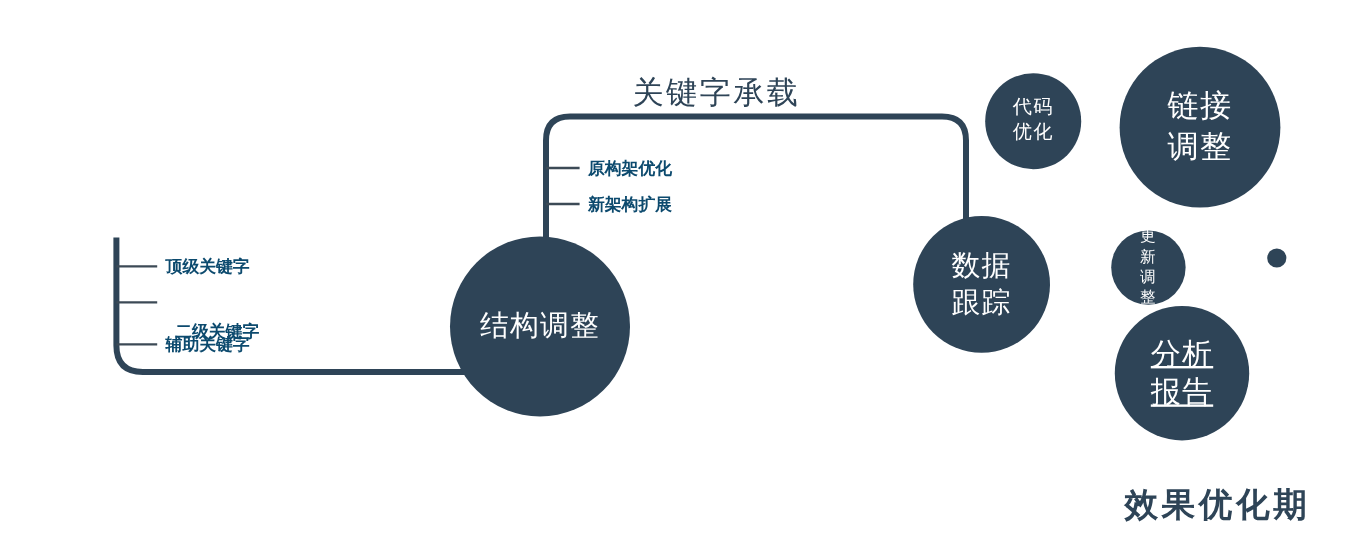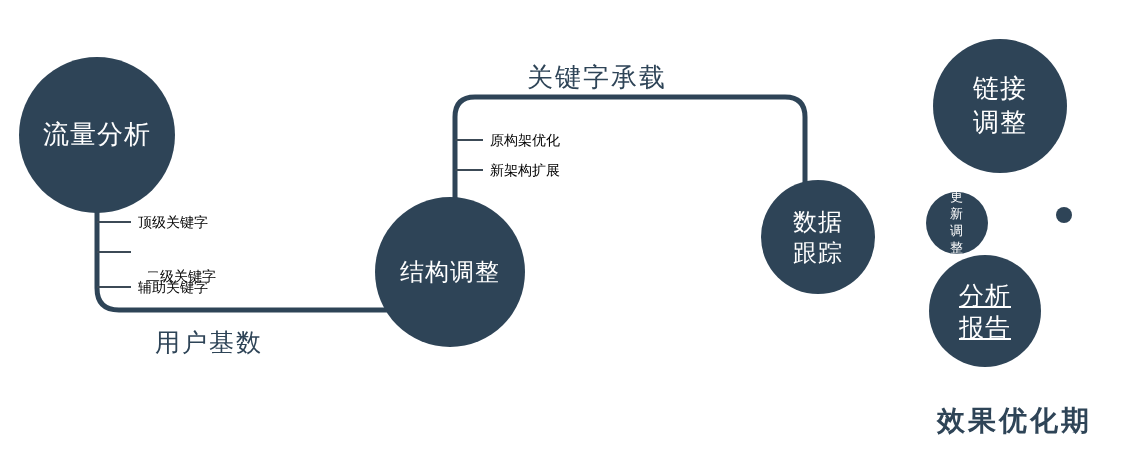--- a/index.html
+++ b/index.html
@@ -40,23 +40,24 @@
   .wrap2 { width: 2.15em; } 
   .edge-label {
     position: absolute;
     color: #2e4457;
     font-weight: 400;
     letter-spacing: 2px;
     white-space: nowrap;
   }
   .branch-label {
     position: absolute;
-    color: #000000;
+    color: #0c4a6e;
     font-size: 14px;
     white-space: nowrap;
+    font-weight: bold;
   }
   .footer-label {
     position: absolute;
     color: #2e4457;
     font-size: 28px;
     font-weight: 600;
     letter-spacing: 3px;
     white-space: nowrap;
     margin-left: 46px;
   }
@@ -73,50 +74,49 @@
     <path d="M 455 208 L 455 117 Q 455 97 475 97 L 785 97 Q 805 97 805 117 L 805 192" fill="none" stroke="#2e4457" stroke-width="5"></path>
 
     <line x1="97" y1="222" x2="131" y2="222" stroke="#3c4a56" stroke-width="2"></line>
     <line x1="97" y1="252" x2="131" y2="252" stroke="#3c4a56" stroke-width="2"></line>
     <line x1="97" y1="287" x2="131" y2="287" stroke="#3c4a56" stroke-width="2"></line>
 
     <line x1="455" y1="140" x2="483" y2="140" stroke="#3c4a56" stroke-width="2"></line>
     <line x1="455" y1="170" x2="483" y2="170" stroke="#3c4a56" stroke-width="2"></line>
   </svg>
 
-  <div class="node" style="left:19px; top:57px; width:156px; height:156px; font-size:26px;">
-    <span class="lbl">流量分析</span>
-  </div>
 
   <div class="node" style="left:375px; top:197px; width:150px; height:150px; font-size:24px;">
     <span class="lbl">结构调整</span>
   </div>
 
   <div class="node" style="left:761px; top:180px; width:114px; height:114px; font-size:24px;">
     <span class="lbl wrap2">数据跟踪</span>
   </div>
 
+  <div class="node" style="left:821px; top:61px; width:80px; height:80px; font-size:16px;">
+    <span class="lbl wrap2">代码优化</span>
+  </div>
 
   <div class="node" style="left:933px; top:39px; width:134px; height:134px; font-size:26px;">
     <span class="lbl wrap2">链接调整</span>
   </div>
 
   <div class="node" style="left:926px; top:192px; width:62px; height:62px; font-size:13px;">
     <span class="lbl wrap2">更新调整</span>
   </div>
 
   <div class="node" style="left:1056px; top:207px; width:16px; height:16px;"></div>
 
   <div class="node" style="left:929px; top:255px; width:112px; height:112px; font-size:25px;text-decoration:underline;">
     <span class="lbl wrap2">分析报告</span>
   </div>
 
   <div class="edge-label" style="left:527px; top:60px; font-size:26px;">关键字承载</div>
 
-  <div class="edge-label" style="left:155px; top:326px; font-size:25px;">用户基数</div>
 
   <div class="branch-label" style="left:138px; top:214px;">顶级关键字</div>
   <div class="branch-label" style="left:146px; top:244px;margin-top:24px;">二级关键字</div>
   <div class="branch-label" style="left:138px; top:279px;">辅助关键字</div>
 
   <div class="branch-label" style="left:490px; top:132px;">原构架优化</div>
   <div class="branch-label" style="left:490px; top:162px;">新架构扩展</div>
 
   <div class="footer-label" style="left:891px; top:402px;">效果优化期</div>
 

